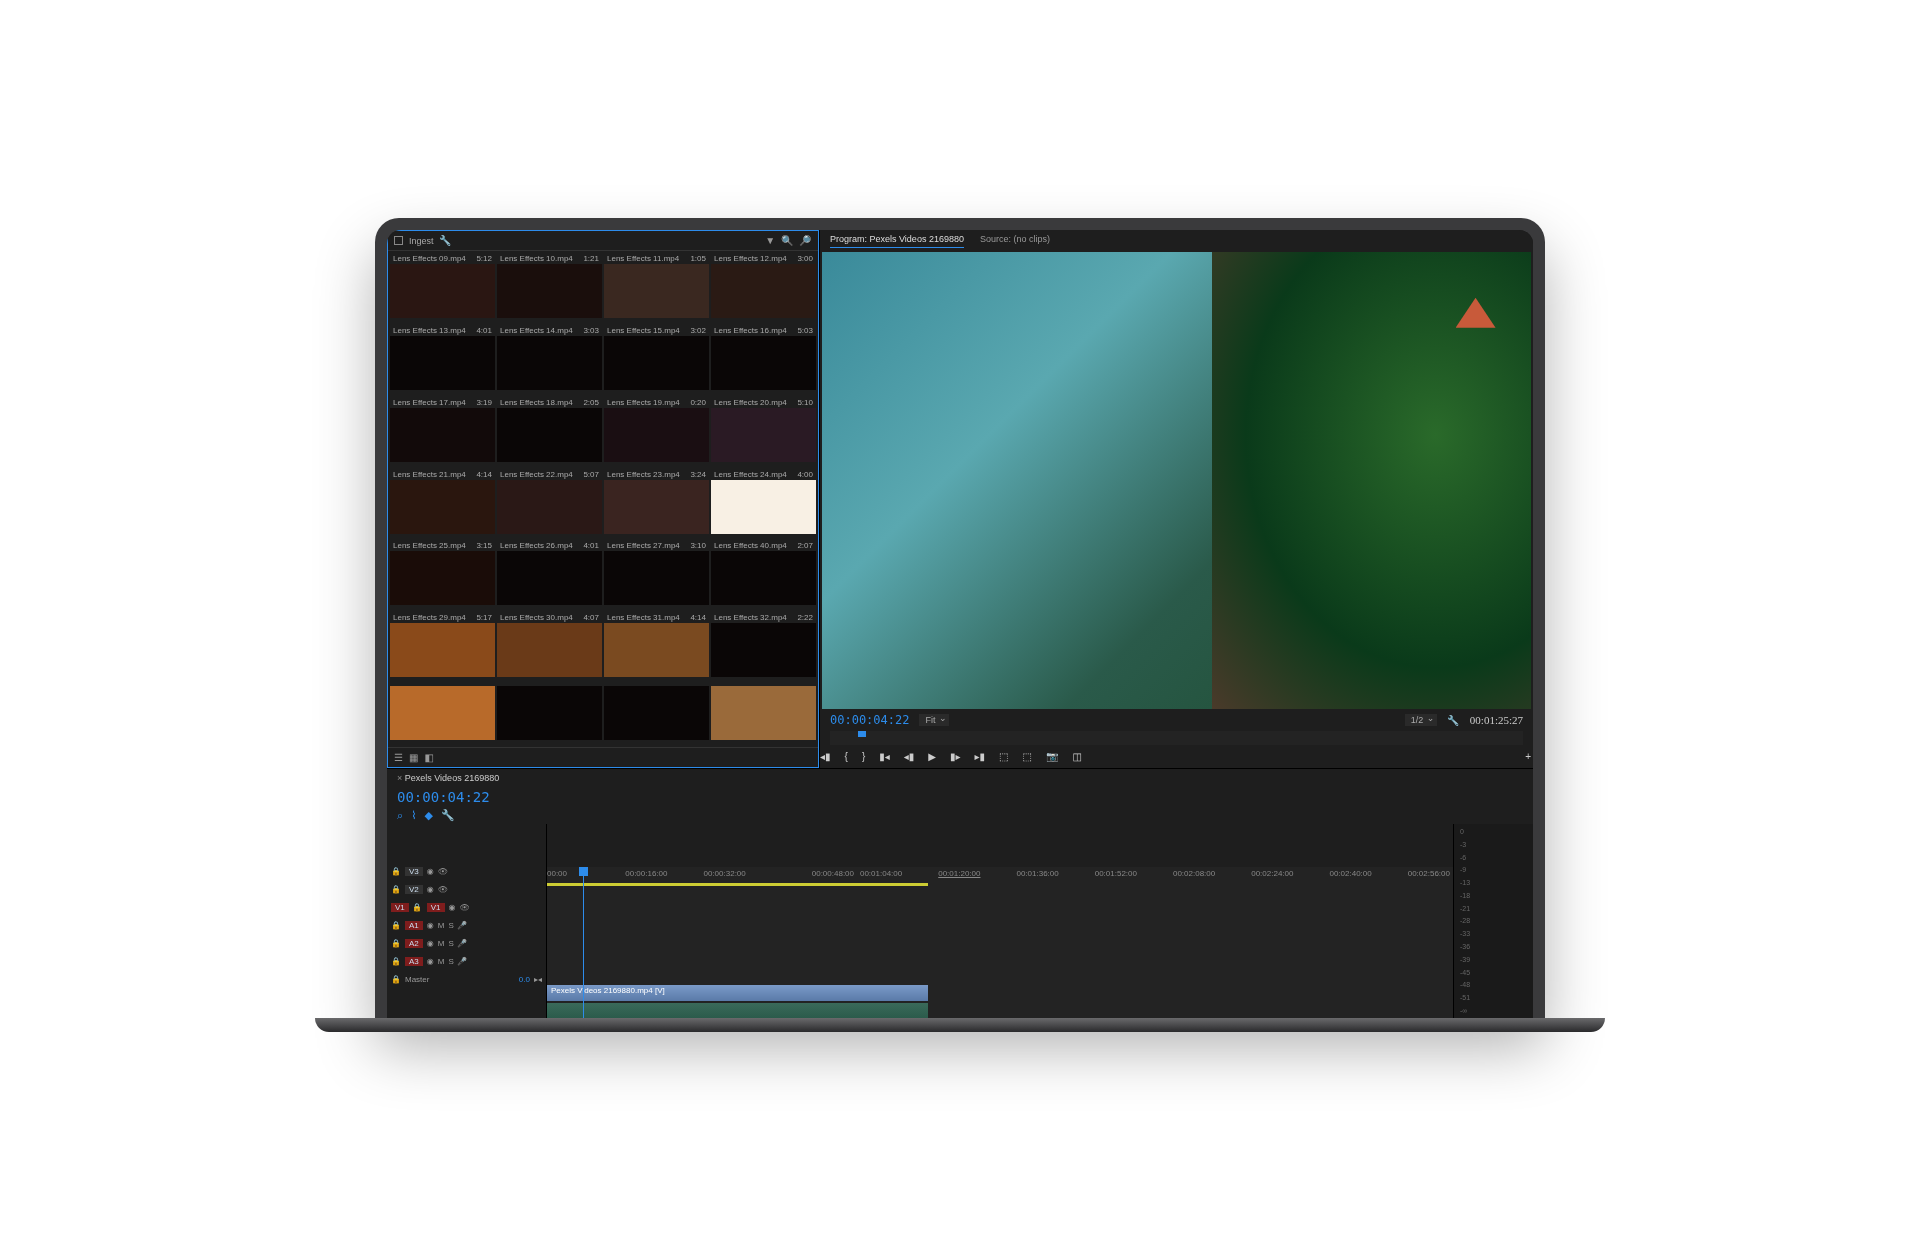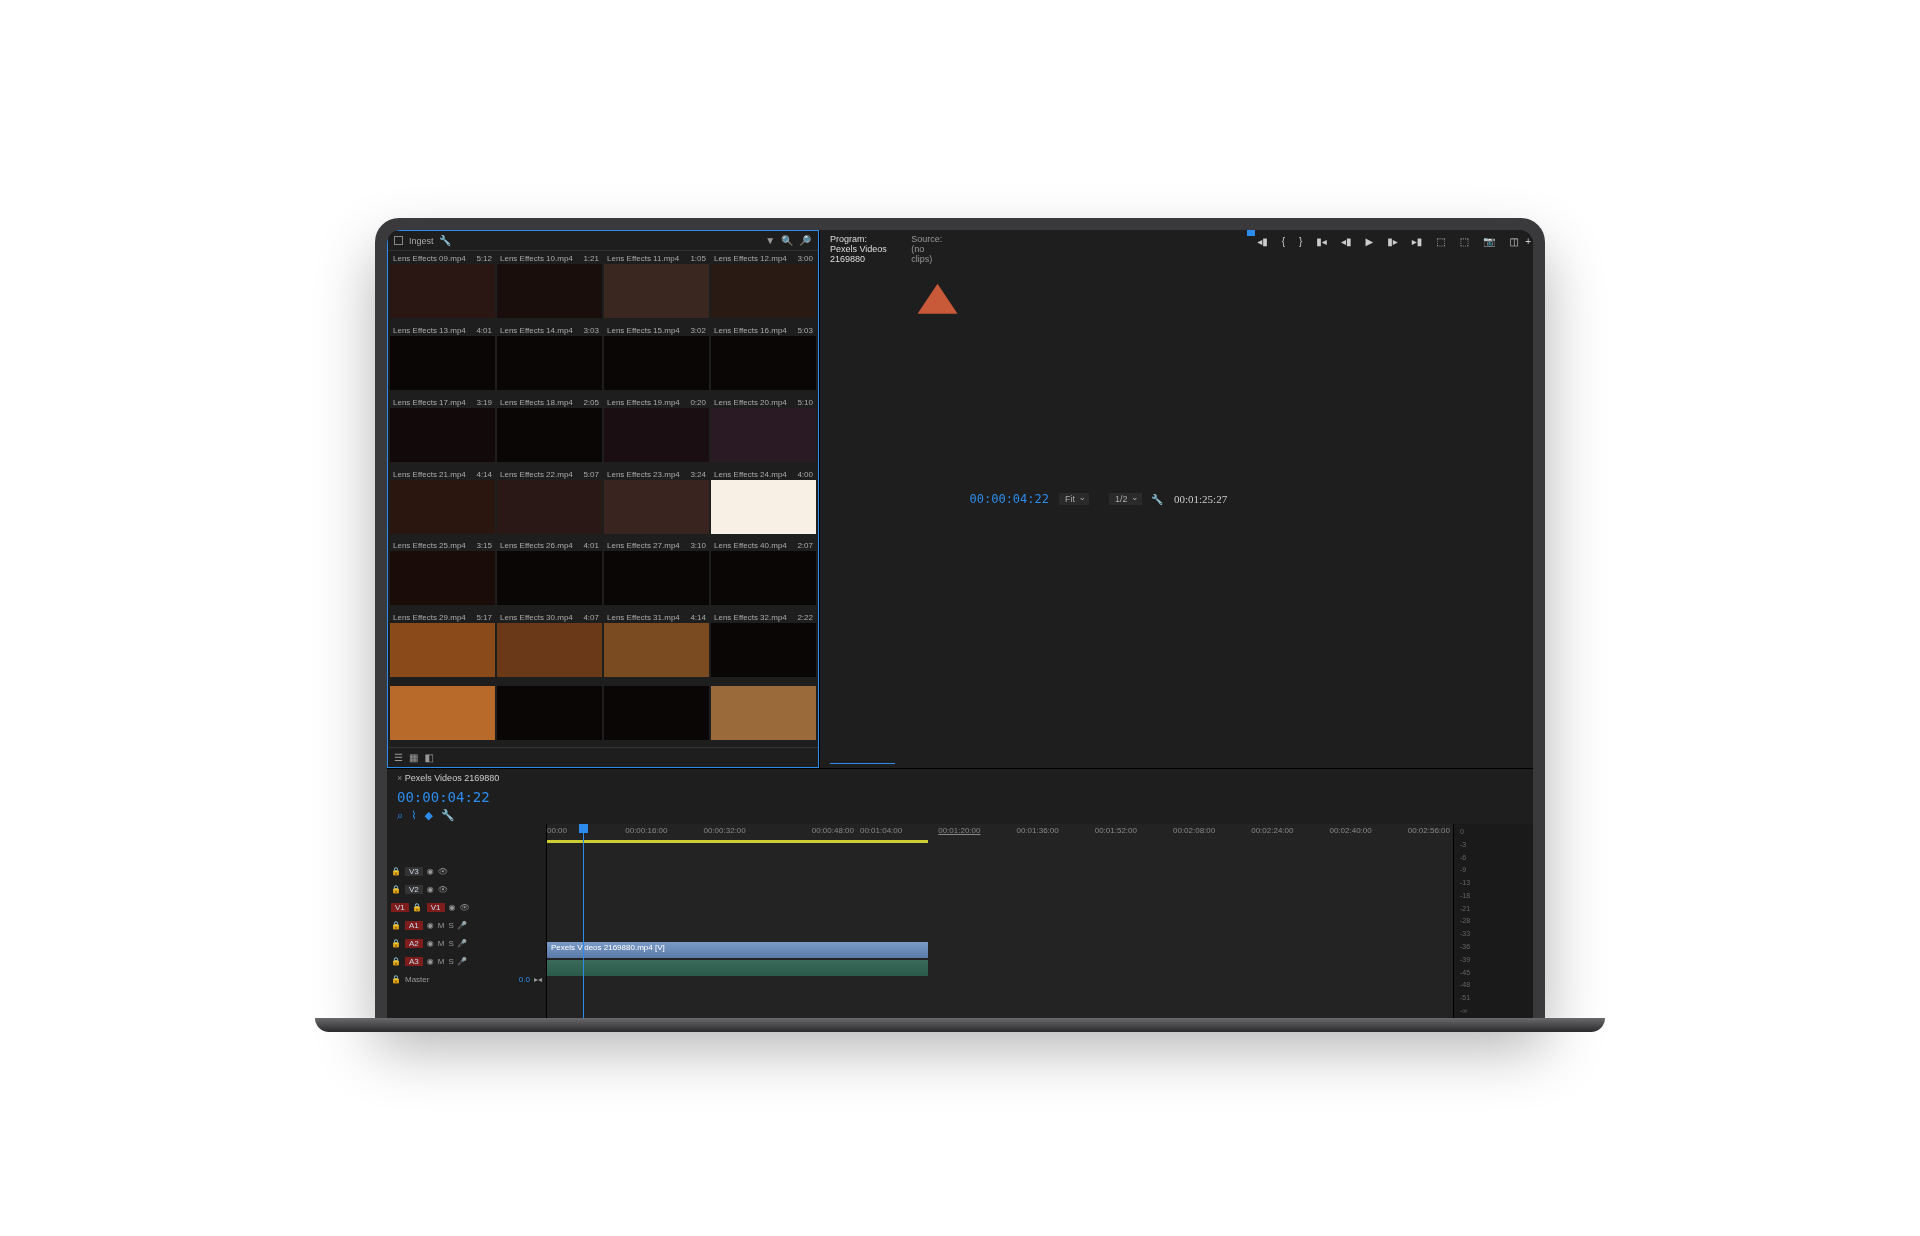--- a/index.html
+++ b/index.html
@@ -14,21 +14,21 @@
 .project-panel { width:432px; background:#1e1e1e; border:1px solid #2d8ceb; display:flex; flex-direction:column; }
 .project-toolbar { display:flex; align-items:center; padding:4px 6px; gap:6px; border-bottom:1px solid #333; }
 .chk { width:9px; height:9px; border:1px solid #888; }
 .spacer { flex:1; }
 .icon-btn { color:#999; cursor:pointer; font-size:10px; }
 .clip-grid { flex:1; overflow:auto; display:grid; grid-template-columns:repeat(4,1fr); gap:2px; padding:2px; }
 .clip { display:flex; flex-direction:column; }
 .clip-head { display:flex; justify-content:space-between; font-size:8px; color:#aaa; padding:1px 3px; }
 .thumb { height:54px; background:#0d0d0d; }
 .project-footer { display:flex; gap:6px; padding:4px 6px; border-top:1px solid #333; }
-.program-panel { flex:1; background:#1e1e1e; display:flex; flex-direction:row; border-left:1px solid #000; }
+.program-panel { flex:1; background:#1e1e1e; display:flex; flex-direction:column; border-left:1px solid #000; }
 .prog-tabs { display:flex; gap:16px; padding:4px 10px; font-size:9px; color:#999; }
 .prog-tab.active { color:#ddd; border-bottom:1px solid #2d8ceb; padding-bottom:3px; }
 .monitor { flex:1; background:linear-gradient(135deg,#3a8a9a 0%,#5aa8b0 30%,#2a5a4a 60%,#1a4a2a 100%); position:relative; margin:0 2px; }
 .monitor::before { content:""; position:absolute; right:0; top:0; bottom:0; width:45%; background:radial-gradient(ellipse at 70% 40%,#2a6a2a,#0a3a1a 60%,#4a3a2a 100%); }
 .monitor::after { content:""; position:absolute; right:5%; top:10%; width:40px; height:30px; background:#c85a3a; clip-path:polygon(0 100%,50% 0,100% 100%); }
 .prog-info { display:flex; align-items:center; gap:10px; padding:4px 10px; font-size:9px; }
 .tc-blue { color:#2d8ceb; font-family:monospace; font-size:12px; }
 .dd { background:#2a2a2a; padding:1px 14px 1px 6px; position:relative; }
 .dd::after { content:"⌄"; position:absolute; right:3px; top:-1px; }
 .prog-scrub { height:14px; background:#232323; margin:0 10px; position:relative; }
@@ -38,21 +38,21 @@
 .tl-header { padding:4px 10px; font-size:9px; color:#ccc; }
 .tl-header .title::before { content:"× "; color:#888; }
 .tl-tc { color:#2d8ceb; font-family:monospace; font-size:14px; padding:2px 10px; }
 .tl-tools { display:flex; gap:8px; padding:2px 10px; color:#2d8ceb; font-size:11px; }
 .tl-body { flex:1; display:flex; }
 .track-headers { width:160px; background:#1e1e1e; border-right:1px solid #000; display:flex; flex-direction:column; justify-content:flex-end; padding-bottom:30px; }
 .trkh { display:flex; align-items:center; gap:4px; height:18px; padding:0 4px; font-size:8px; color:#999; }
 .trkh .lbl { background:#7f1d1d; color:#cde; padding:0 4px; }
 .trkh .lbl.off { background:#333; }
 .trkh .eye,.trkh .lock { font-size:8px; }
-.tl-content { flex:1; position:relative; background:#232323; }
+.tl-content { flex:1; position:relative; background:#232323;margin-top:43px; }
 .ruler { height:16px; background:#232323; display:flex; font-size:8px; color:#888; position:relative; }
 .ruler span { position:absolute; top:2px; }
 .work-area { position:absolute; top:16px; height:3px; background:#cccc33; }
 .playhead { position:absolute; top:0; bottom:0; width:1px; background:#2d8ceb; }
 .playhead::before { content:""; position:absolute; top:0; left:-4px; width:9px; height:9px; background:#2d8ceb; }
 .video-clip { position:absolute; height:16px; background:linear-gradient(#7a9ac8,#5a7aa8); color:#fff; font-size:8px; padding:1px 4px; overflow:hidden; }
 .audio-clip { position:absolute; height:16px; background:linear-gradient(#3a6a5a,#2a5a4a); }
 .meters { width:80px; background:#1a1a1a; border-left:1px solid #000; padding:4px 6px; font-size:7px; color:#666; display:flex; flex-direction:column; justify-content:space-between; }
 </style>
 </head>

